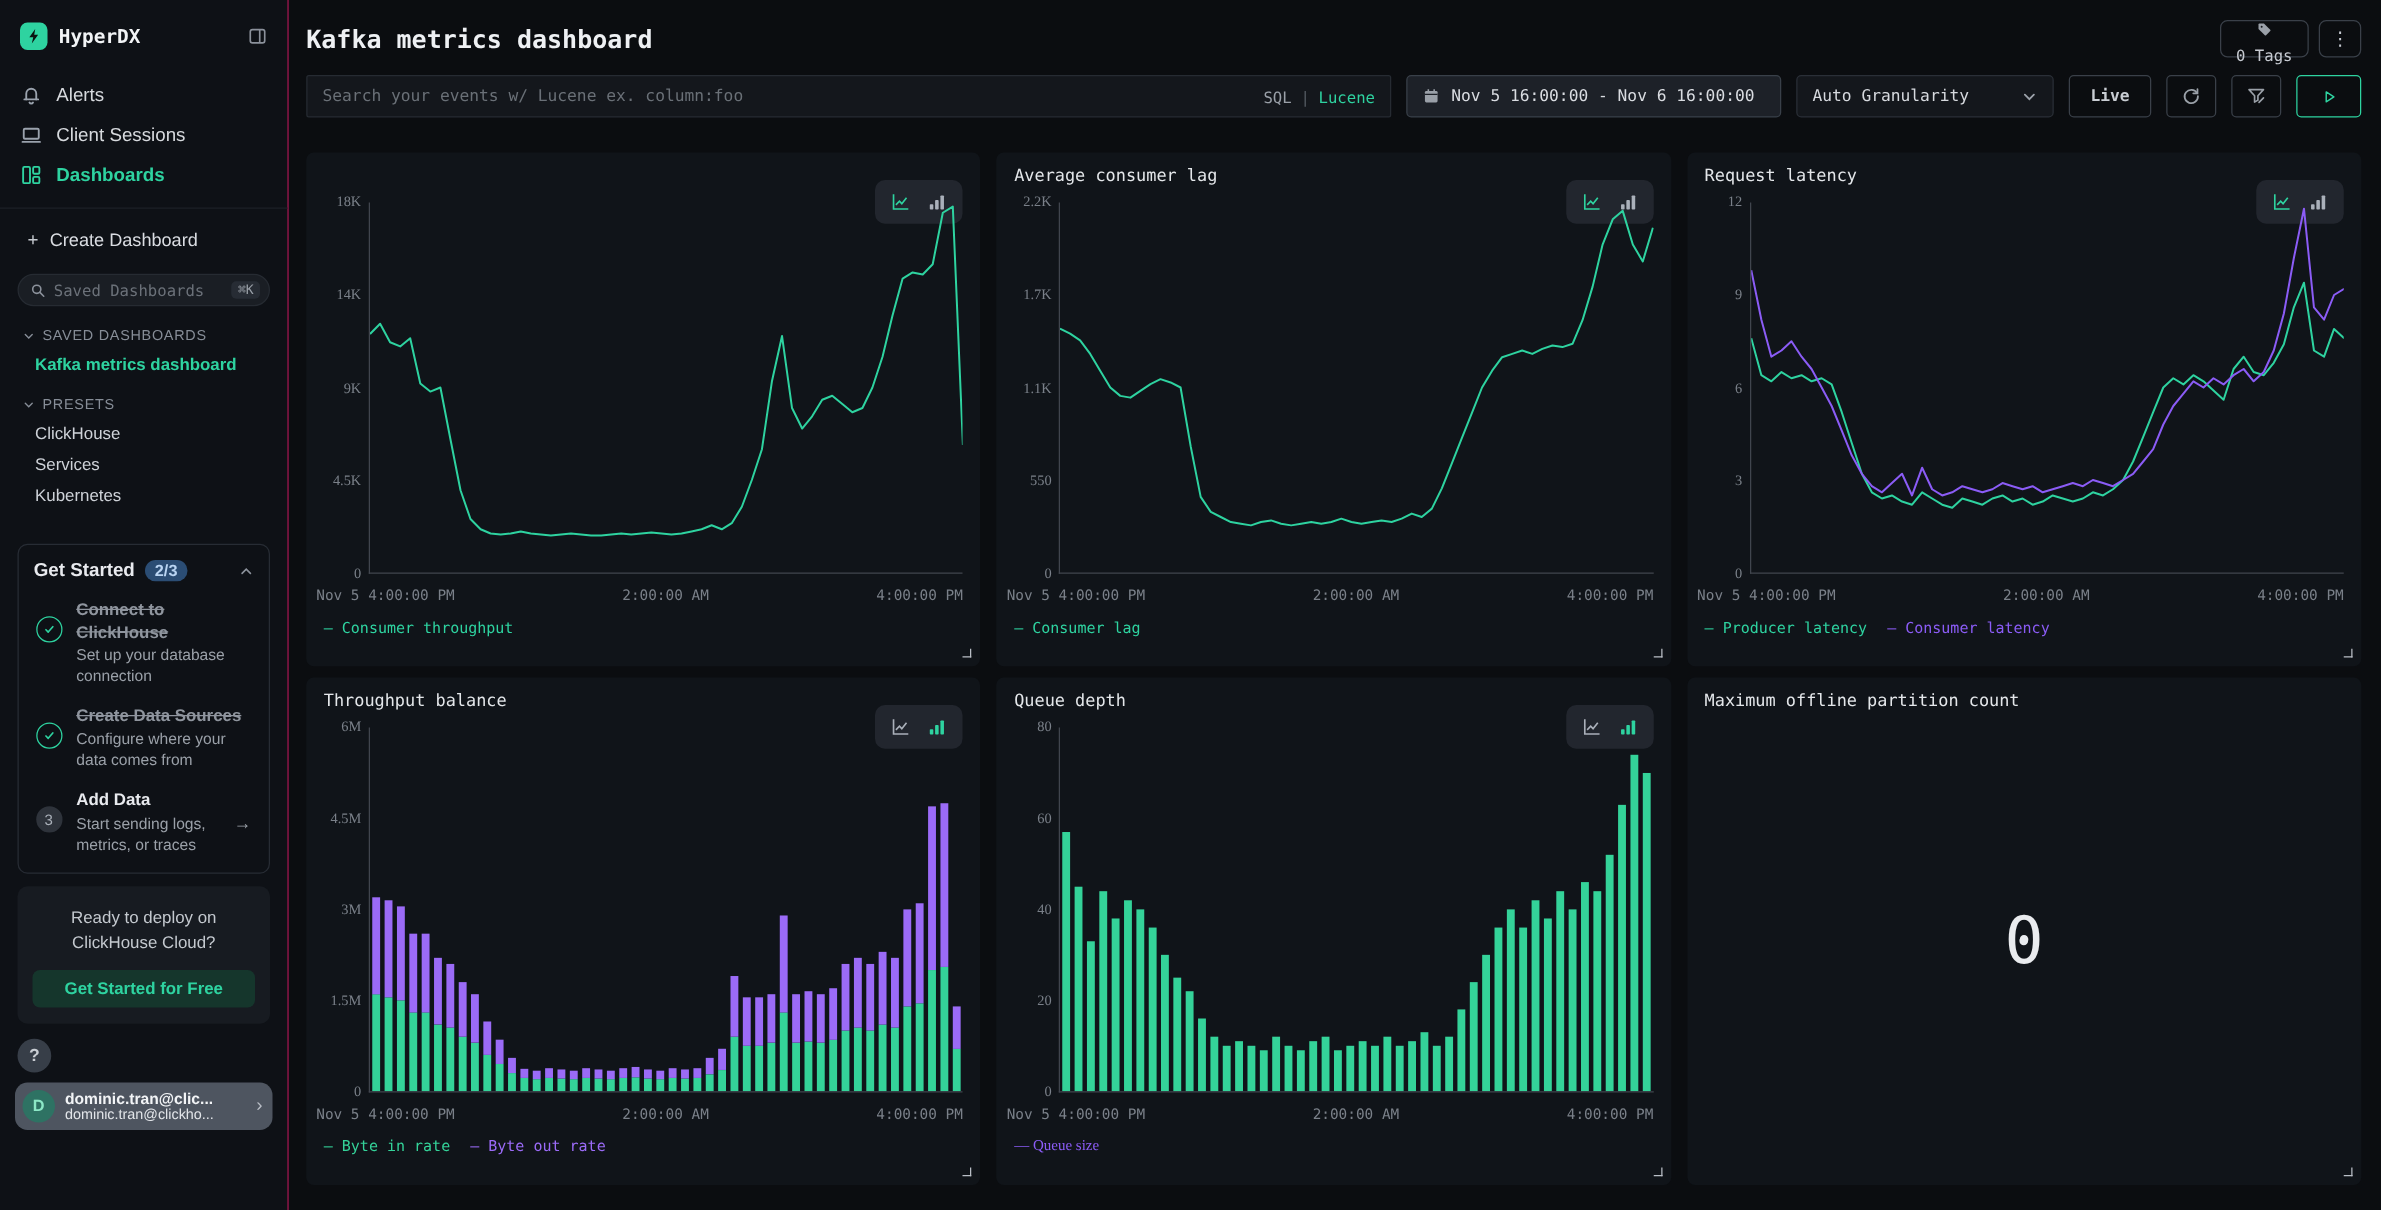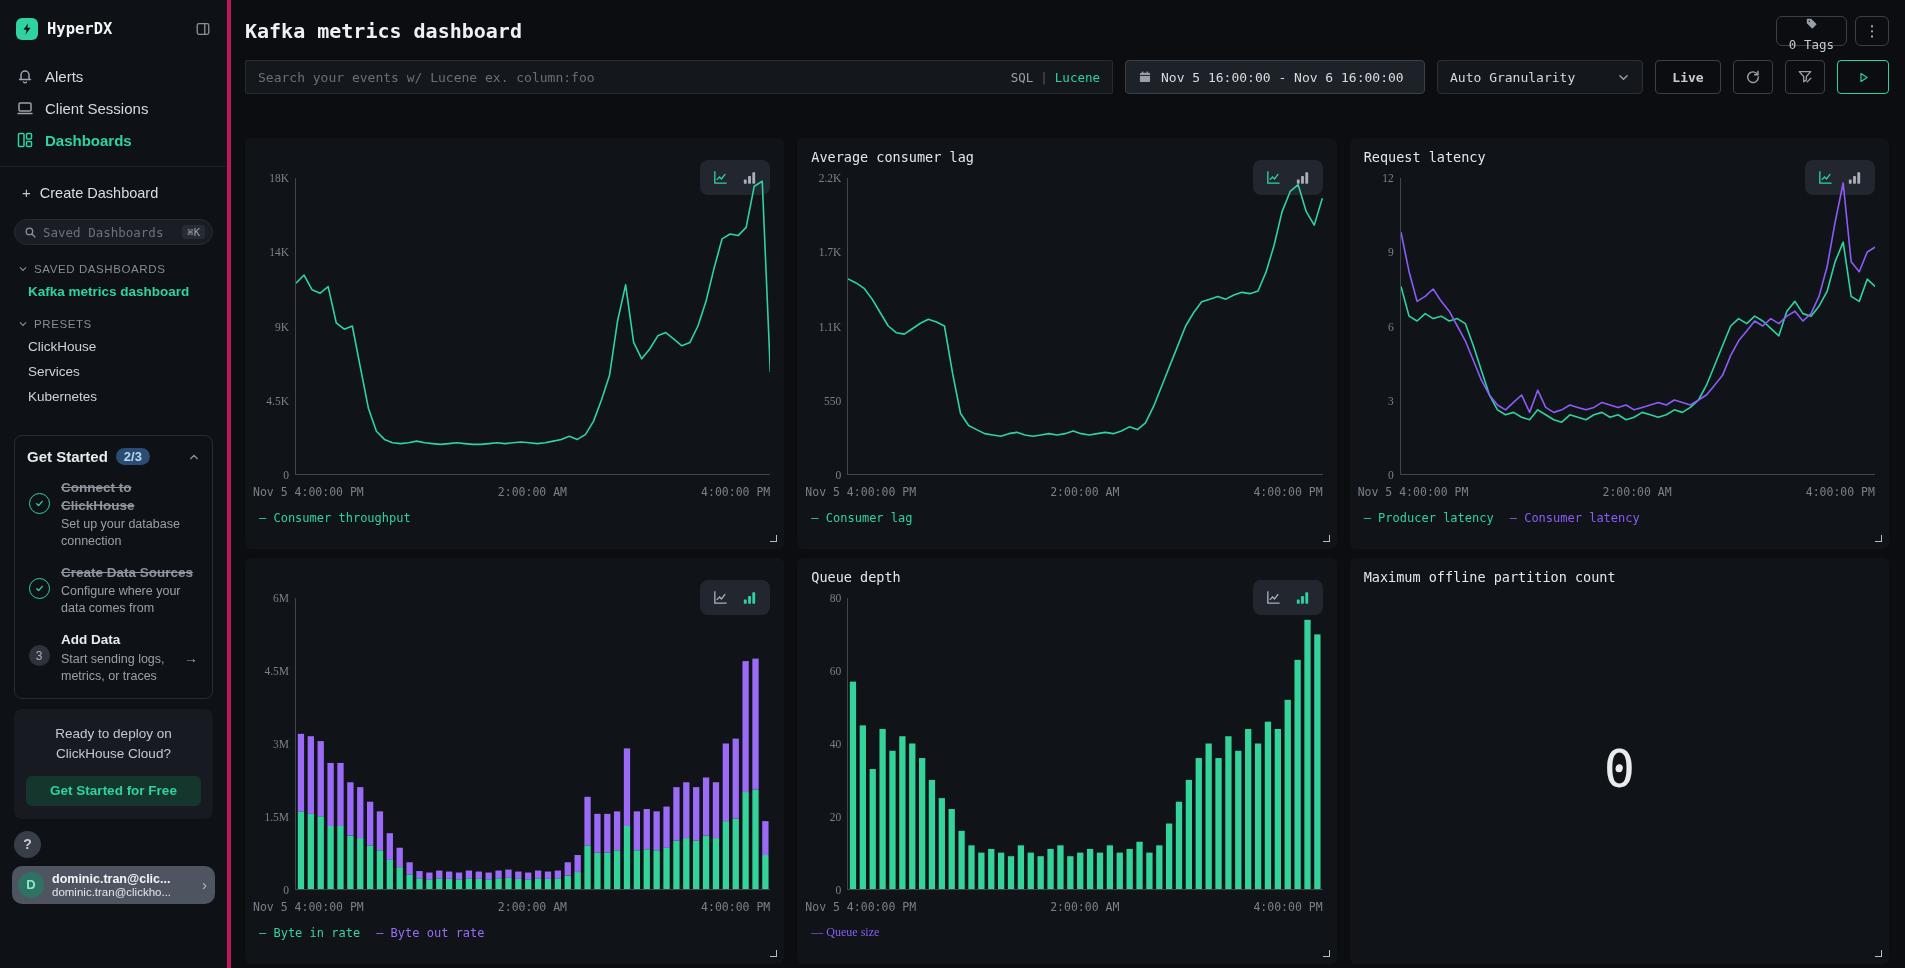--- a/index.html
+++ b/index.html
@@ -4,21 +4,21 @@
 <style>
   * { margin:0; padding:0; box-sizing:border-box; }
   html,body { width:1905px; height:968px; overflow:hidden; background:#0a0c0f;
     font-family:"Liberation Sans","DejaVu Sans",sans-serif; color:#d7dade; }
   .mono { font-family:"DejaVu Sans Mono",monospace; }
   svg.ic { display:block; }
 
   
   #app { display:flex; width:1905px; height:968px; }
   
-  #sidebar { width:231px; min-width:231px; background:#0e1116; border-right:4px solid #be185d;
+  #sidebar { width:231px; min-width:231px; background:#0e1116; border-right:1px solid #be185d;
     display:flex; flex-direction:column; padding-bottom:12px; }
   .logo-row { display:flex; align-items:center; padding:18px 16px 14px 16px; }
   .logo-badge { width:22px; height:22px; border-radius:6px; background:#2ed3a0; display:flex;
     align-items:center; justify-content:center; margin-right:9px; }
   .brand { font-family:"DejaVu Sans Mono",monospace; font-weight:bold; font-size:15.5px; color:#f2f4f6; flex:1; }
   .collapse-btn { color:#8b919b; cursor:pointer; }
   .nav { padding:6px 0 10px 0; border-bottom:1px solid #1c2027; }
   .nav-item { display:flex; align-items:center; gap:11px; padding:7px 16px; font-size:15px; color:#d7dade; cursor:pointer; }
   .nav-item .nico { color:#9aa2ad; }
   .nav-item.active { color:#2ed3a0; font-weight:bold; }
@@ -74,21 +74,21 @@
   #main { flex:1; display:flex; flex-direction:column; background:#0b0d10; }
   .title-row { display:flex; align-items:center; justify-content:space-between; padding:16px 16px 0 14px; }
   .page-title { font-family:"DejaVu Sans Mono",monospace; font-size:20px; font-weight:bold; color:#eef0f3; }
   .title-actions { display:flex; gap:8px; }
   .tags-btn { display:flex; align-items:center; gap:7px; height:30px; padding:0 12px; border:1px solid #3a4049;
     border-radius:6px; background:transparent; color:#c6cad1; font-family:"DejaVu Sans Mono",monospace;
     font-size:12.5px; cursor:pointer;flex-direction:column; }
   .kebab-btn { width:34px; height:30px; border:1px solid #3a4049; border-radius:6px; background:transparent;
     color:#c6cad1; font-size:15px; cursor:pointer; }
 
-  .controls-row { display:flex; align-items:stretch; gap:12px; margin:14px 16px 16px 14px; height:34px; }
+  .controls-row { display:flex; align-items:stretch; gap:12px; margin:14px 16px 0 14px; height:34px; }
   .search-box { flex:1; position:relative; background:#14171c; border:1px solid #262b32; border-radius:2px; }
   .search-box input { width:100%; height:100%; background:transparent; border:none; outline:none; padding:0 150px 0 12px;
     font-family:"DejaVu Sans Mono",monospace; font-size:13px; color:#c7ccd2; }
   .search-box input::placeholder { color:#6a7077; }
   .lang-toggle { position:absolute; right:12px; top:0; height:100%; display:flex; align-items:center; gap:7px;
     font-family:"DejaVu Sans Mono",monospace; font-size:12.5px; }
   .lang-sql { color:#9aa0a8; cursor:pointer; }
   .lang-sep { color:#555b63; }
   .lang-lucene { color:#2ed3a0; cursor:pointer; }
   .date-box { width:300px; background:#1d2128; border:1px solid #394049; border-radius:4px; display:flex;
@@ -461,20 +461,21 @@
         <div class="xlabels">
             <div>Nov 5 4:00:00 PM</div>
             <div>2:00:00 AM</div>
             <div>4:00:00 PM</div>
           </div>
         <div class="legend"><span style="color: rgb(46, 211, 160);">— Producer latency</span><span style="color: rgb(139, 92, 246);">— Consumer latency</span></div>
         <span class="resize"></span>
       </section>
 
       <section class="panel">
+        <h3 class="panel-title">Throughput balance</h3>
         <div class="chart-toolbar">
           <span class="tbtn">
               <svg class="ic" width="17" height="17" viewBox="0 0 18 18" fill="none" stroke="currentColor" stroke-width="1.4">
                 <path d="M3 2.5 V15 H15.5"></path>
                 <polyline points="5,11.5 8,8.5 10,10.5 14,5.5"></polyline>
               </svg>
             </span>
           <span class="tbtn active">
               <svg class="ic" width="17" height="17" viewBox="0 0 18 18" fill="currentColor">
                 <rect x="3" y="11" width="3" height="4.5" rx="0.7"></rect>

